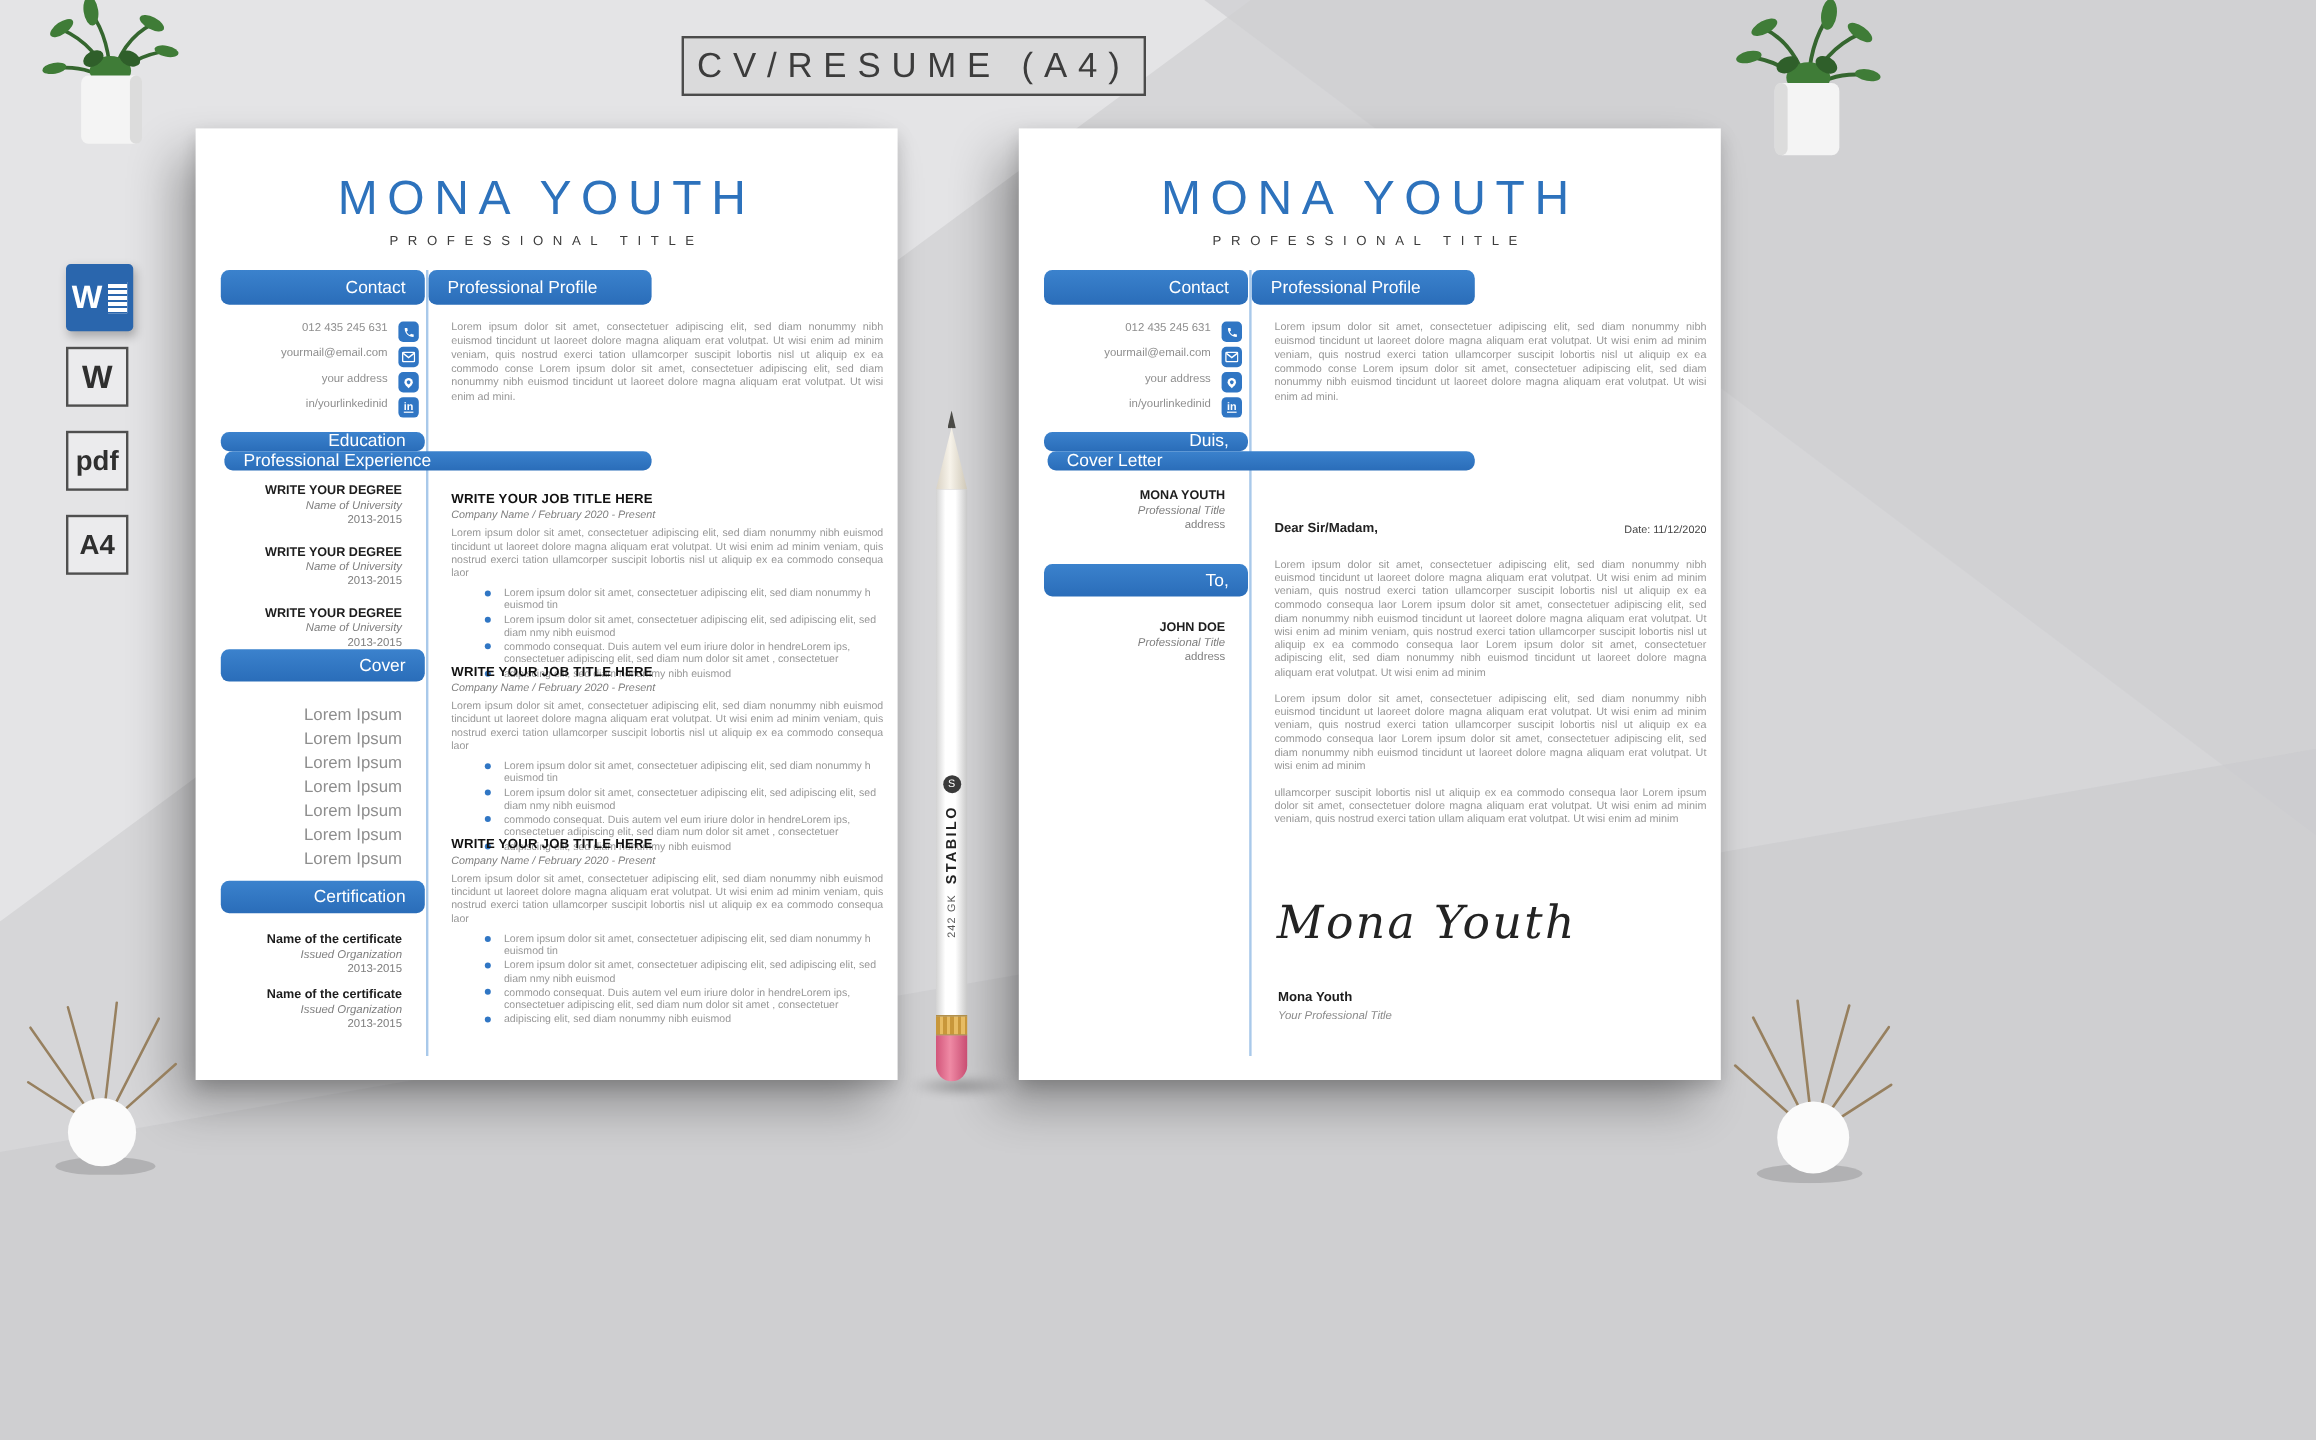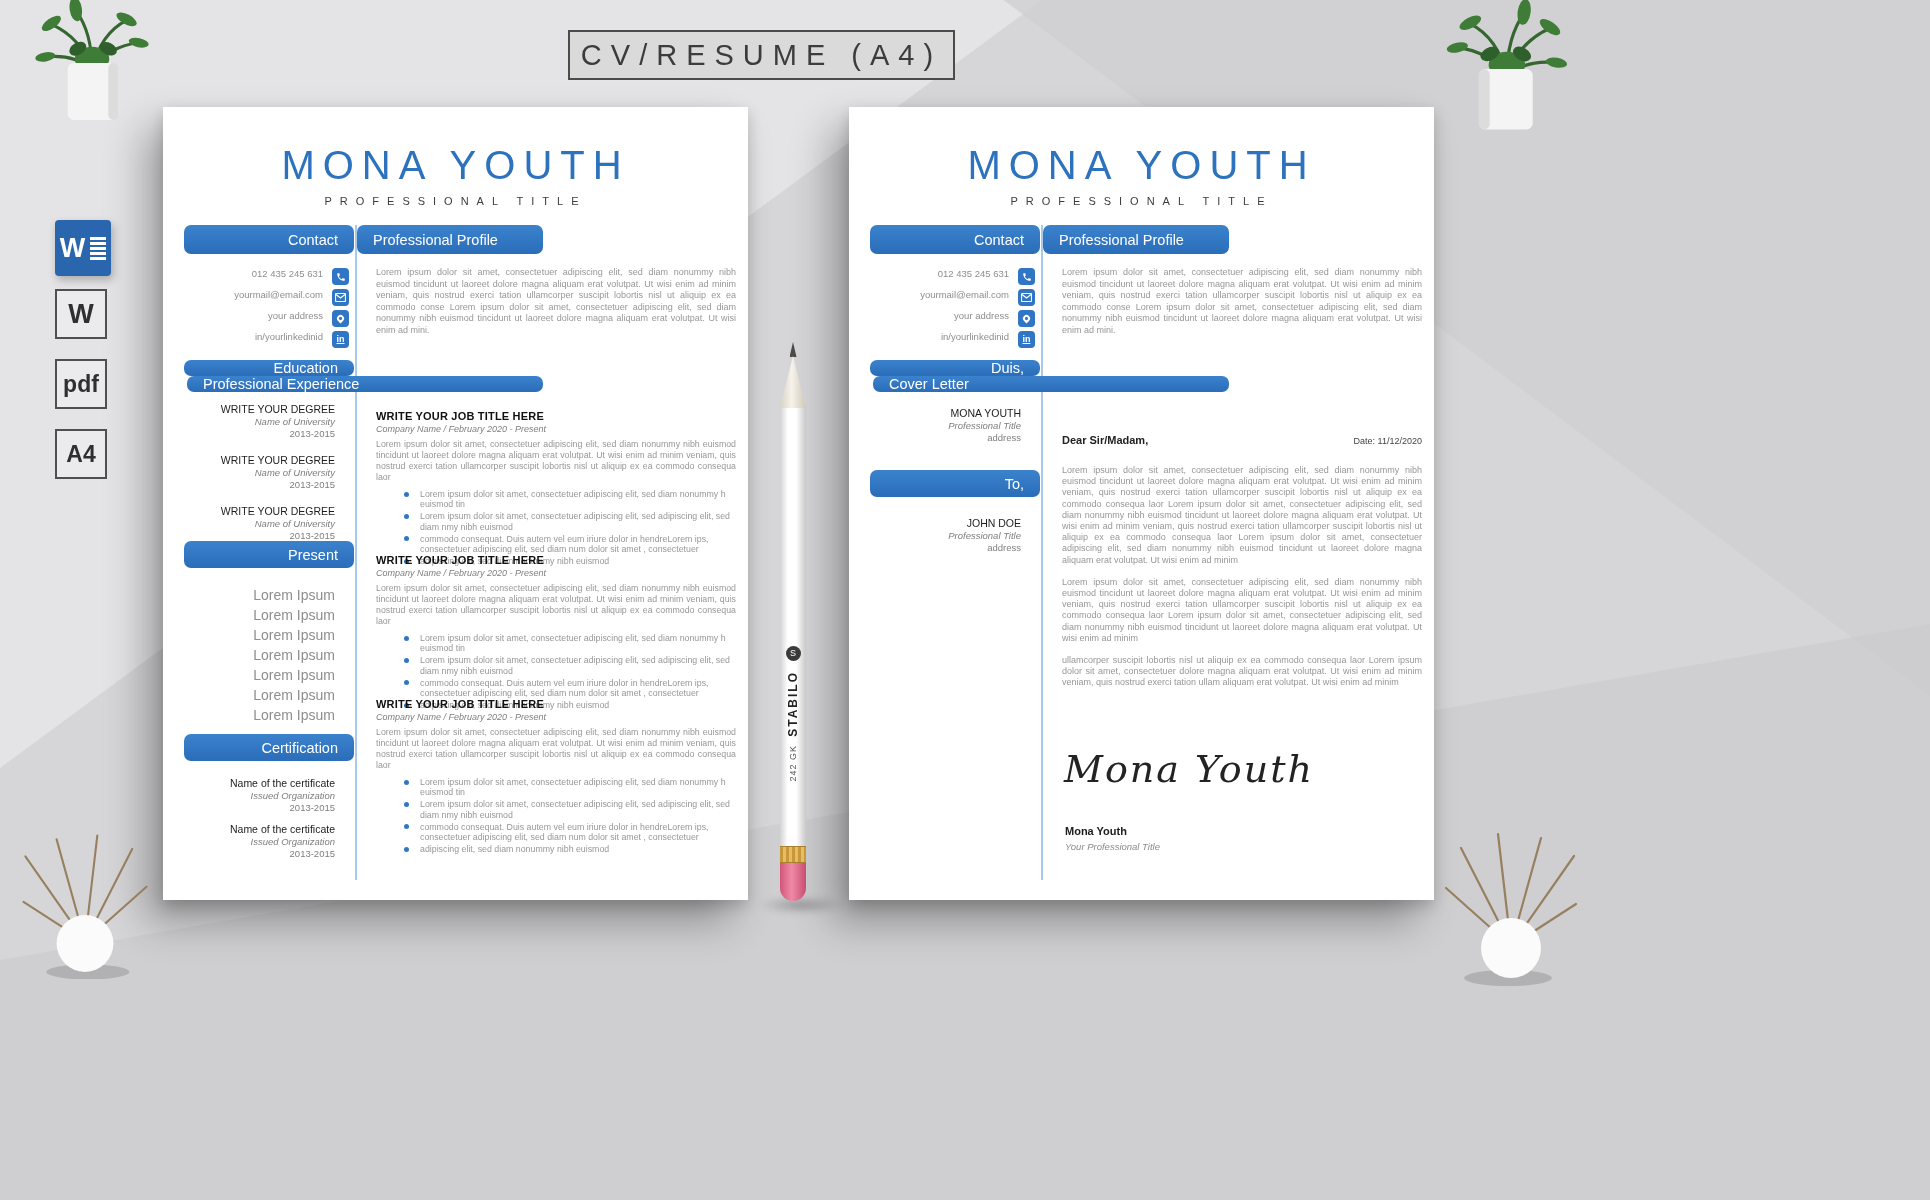--- a/index.html
+++ b/index.html
@@ -86,21 +86,21 @@
   .c-tile svg{display:block;}
   .c-tile .in-txt{font-size:9px;font-weight:700;line-height:1;text-decoration:underline;}
   .pin{width:7px;height:7px;background:#fff;border-radius:50% 50% 50% 0;transform:rotate(-45deg);position:relative;}
   .pin::after{content:"";position:absolute;left:2.2px;top:2.2px;width:2.6px;height:2.6px;border-radius:50%;background:var(--blue);}
 
   .body-text{font-size:9px;line-height:11.5px;color:var(--txt-gray);text-align:justify;}
   .profile-text{position:absolute;left:213px;top:160px;width:360px;}
 
   .edu-list{position:absolute;left:0;top:296px;width:172px;display:flex;flex-direction:column;gap:14px;}
   .edu,.cert{text-align:right;}
-  .t-bold{font-size:10.5px;font-weight:400;color:var(--txt-dark);line-height:13px;}
+  .t-bold{font-size:10.5px;font-weight:700;color:var(--txt-dark);line-height:13px;}
   .t-ital{font-size:9.5px;font-style:italic;color:var(--txt-mid);line-height:12px;}
   .t-year{font-size:9.5px;color:var(--txt-mid);line-height:12px;}
 
   .skills-bar{top:434px;}
   .skill-list{position:absolute;left:0;top:478px;width:172px;text-align:right;}
   .skill-list div{font-size:14px;color:#8e8e8e;height:20px;line-height:20px;}
 
   .cert-bar{top:627px;}
   .cert1{position:absolute;left:0;top:670px;width:172px;}
   .cert2{position:absolute;left:0;top:716px;width:172px;}
@@ -239,21 +239,21 @@
       <div class="t-ital">Name of University</div>
       <div class="t-year">2013-2015</div>
     </div>
     <div class="edu">
       <div class="t-bold">WRITE YOUR DEGREE</div>
       <div class="t-ital">Name of University</div>
       <div class="t-year">2013-2015</div>
     </div>
   </div>
 
-  <div class="bar-single skills-bar">Present</div>
+  <div class="bar-single skills-bar">Cover</div>
   <div class="skill-list">
     <div>Lorem Ipsum</div>
     <div>Lorem Ipsum</div>
     <div>Lorem Ipsum</div>
     <div>Lorem Ipsum</div>
     <div>Lorem Ipsum</div>
     <div>Lorem Ipsum</div>
     <div>Lorem Ipsum</div>
   </div>
 

